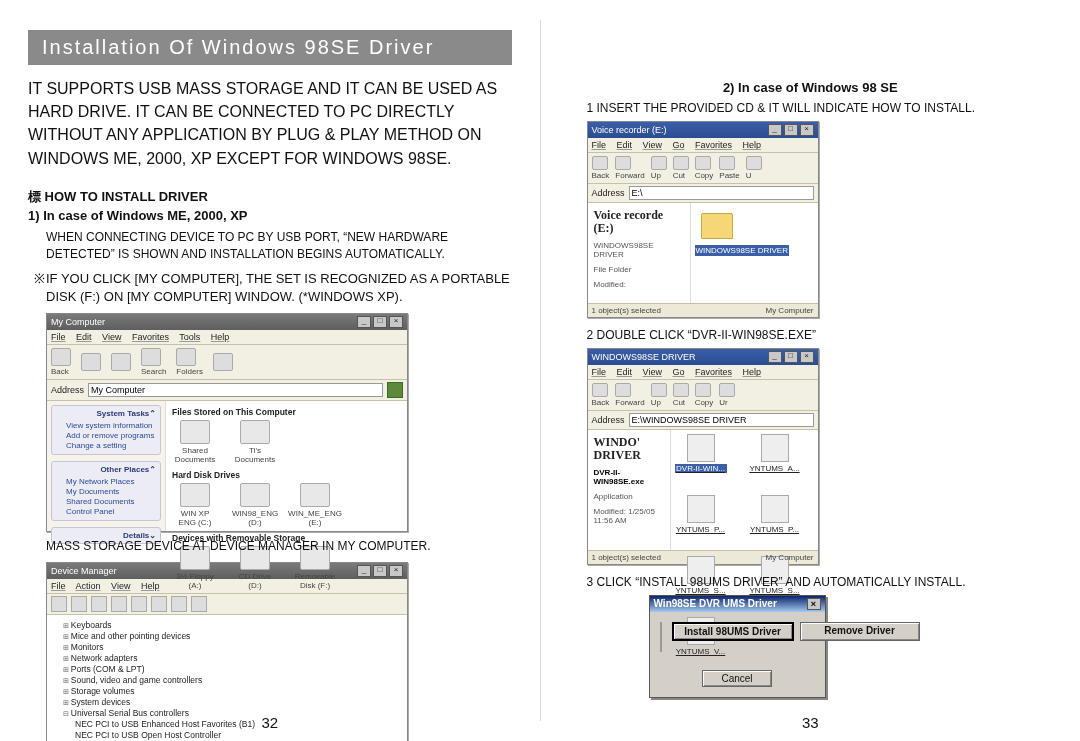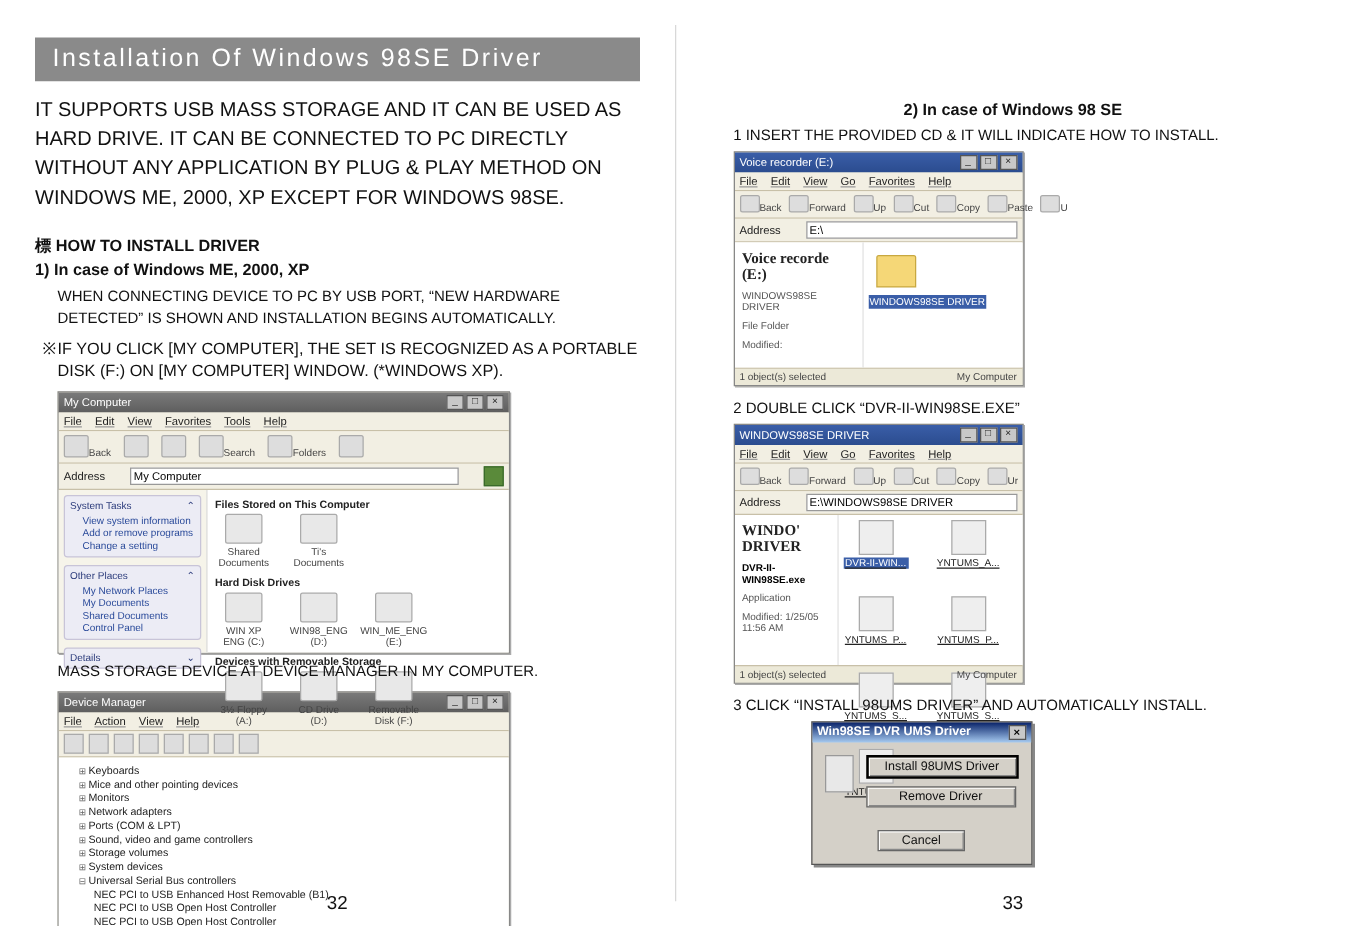--- a/index.html
+++ b/index.html
@@ -125,32 +125,32 @@
   }
   .win-menu span { margin-right: 8px; text-decoration: underline; text-decoration-color:#999;}
   .win-toolbar {
     background: #f2efe3;
     padding: 3px 4px;
     display: flex;
     gap: 10px;
     border-bottom: 1px solid #c8c0a8;
     align-items:center;
   }
-  .tool-item { display:flex; flex-direction:row; align-items:flex-end; font-size:8px; color:#444; }
+  .tool-item { display:flex; flex-direction:column; align-items:flex-start; font-size:8px; color:#444; }
   .tool-icon {
     width: 18px; height: 16px;
     background: #ddd;
     border: 1px solid #aaa;
     border-radius: 2px;
     margin-bottom: 1px;
   }
   .win-address {
     display:flex;
     align-items:center;
-    gap:20px;
+    gap:4px;
     padding:2px 4px;
     background:#f2efe3;
     border-bottom:1px solid #c8c0a8;
   }
   .win-address input {
     flex:1;
     border:1px solid #999;
     background:#fff;
     font-size:9px;
     padding:1px 2px;
@@ -166,21 +166,21 @@
     padding:4px;
   }
   .side-section {
     background:#ececf5;
     border:1px solid #c8c4d8;
     border-radius:3px;
     margin-bottom:6px;
     padding:3px 4px;
     font-size:8px;
   }
-  .side-section .hdr { font-weight:normal; color:#2a3a7a; display:flex; justify-content:space-between;}
+  .side-section .hdr { font-weight:bold; color:#2a3a7a; display:flex; justify-content:flex-end;}
   .side-section ul { margin:3px 0 0 0; padding-left:10px; list-style:none;}
   .side-section li { color:#2a4a9a; margin:1px 0;}
   .main-area {
     flex:1;
     padding:4px 6px;
     font-size:8px;
   }
   .cat-label { font-weight:bold; margin:2px 0 3px 0; font-size:8.5px;}
   .icon-row { display:flex; gap:14px; margin-bottom:6px;}
   .drive-icon { display:flex; flex-direction:column; align-items:center; width:46px; text-align:center; color:#444;}
@@ -279,21 +279,21 @@
     padding:10px;
     display:flex;
     gap:10px;
     align-items:flex-start;
   }
   .dialog-icon {
     width:28px;height:28px;
     background:#e8e8e8;
     border:1px solid #999;
   }
-  .btn-stack { display:flex; flex-direction:column; gap:6px;}
+  .btn-stack { display:flex; flex-direction:row; gap:6px;font-weight:bold;}
   .win-btn {
     border:1px solid #666;
     background:#d4d0c8;
     font-size:10px;
     padding:2px 4px;
     width:110px;
     text-align:center;
     box-shadow: inset 1px 1px 0 #fff, inset -1px -1px 0 #888;
   }
   .dialog-footer { text-align:center; padding:6px 0 10px 0;}
@@ -481,21 +481,21 @@
         <ul id="dm-tree-root">
             <li>Keyboards</li>
             <li>Mice and other pointing devices</li>
             <li>Monitors</li>
             <li>Network adapters</li>
             <li>Ports (COM &amp; LPT)</li>
             <li>Sound, video and game controllers</li>
             <li>Storage volumes</li>
             <li>System devices</li>
             <li class="open">Universal Serial Bus controllers<ul>
-                <li class="leaf">NEC PCI to USB Enhanced Host Removable (B1)</li>
+                <li class="leaf">NEC PCI to USB Enhanced Host Favorites (B1)</li>
                 <li class="leaf">NEC PCI to USB Open Host Controller</li>
                 <li class="leaf">NEC PCI to USB Open Host Controller</li>
               </ul></li>
           </ul>
       </div>
     </div>
 
     <div class="page-number">32</div>
   </div>
 

